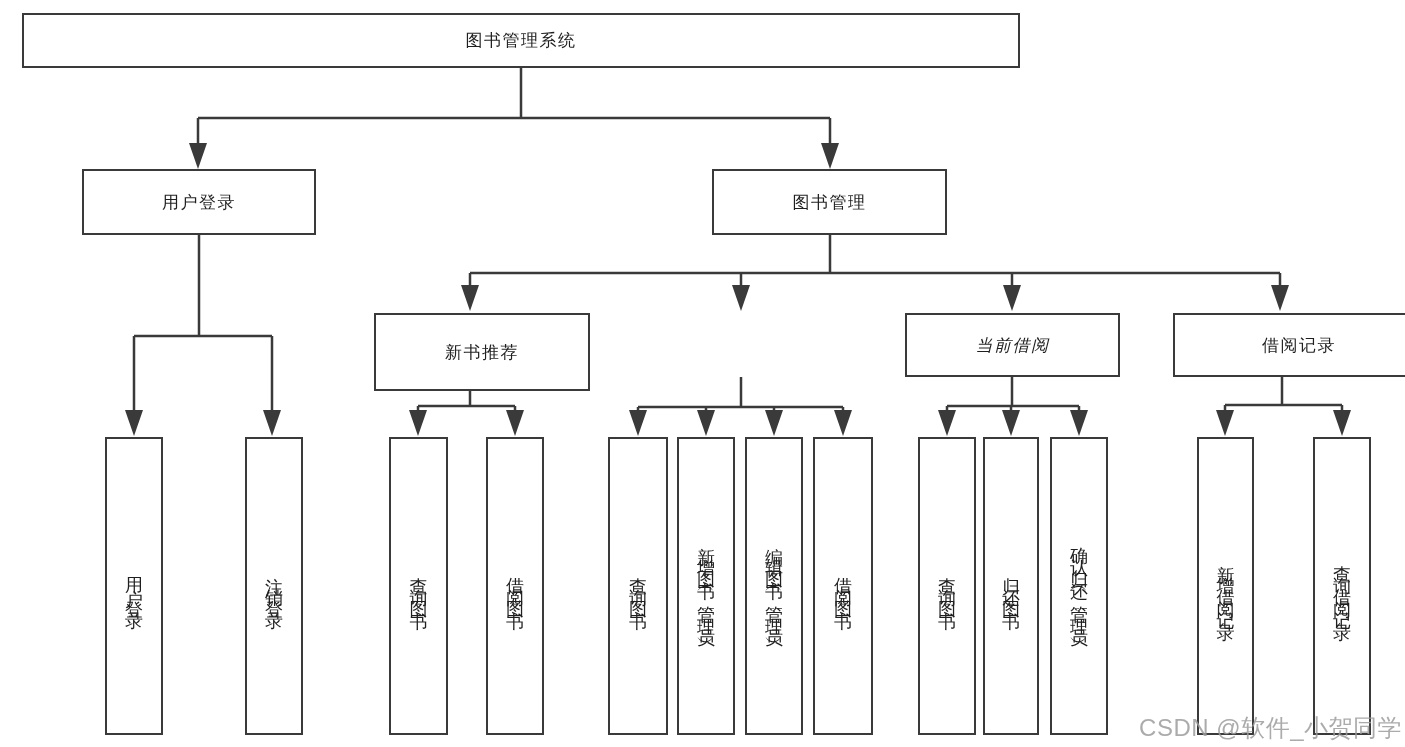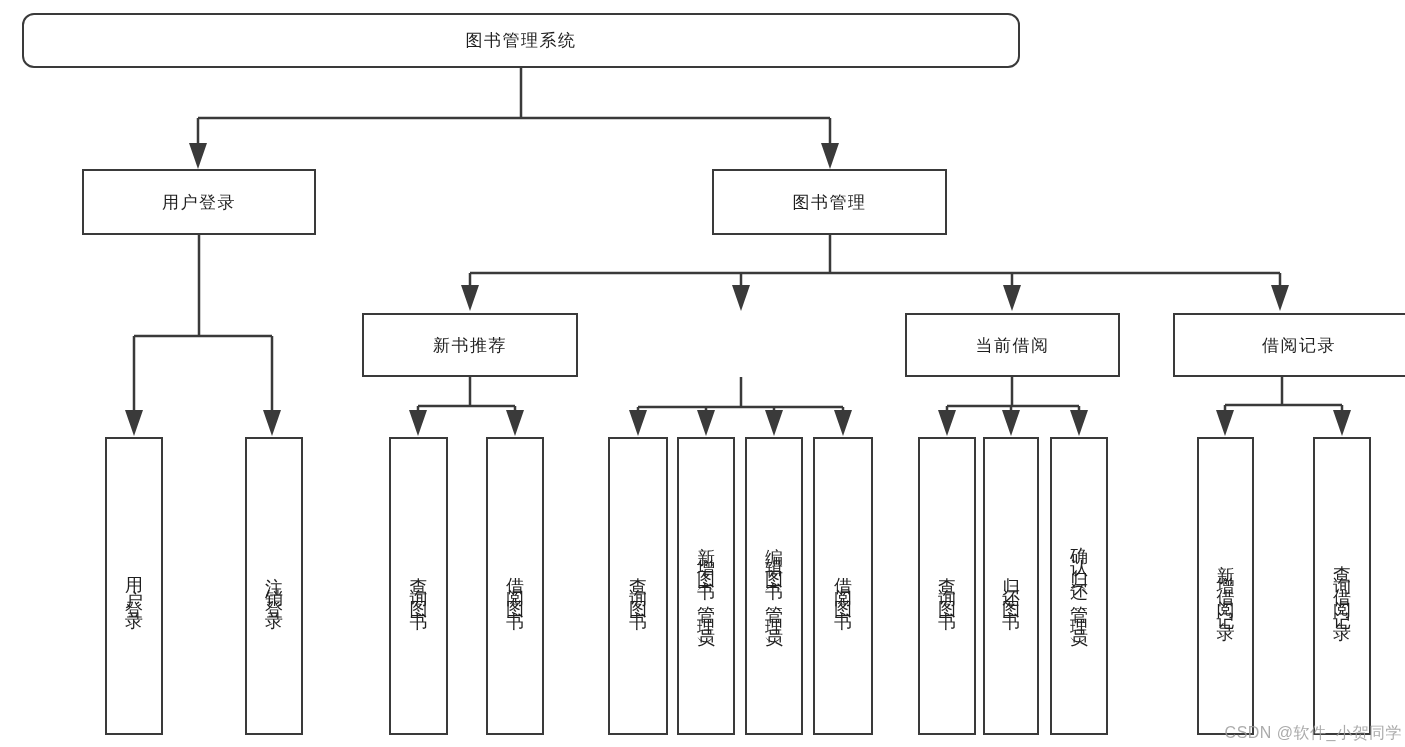--- a/index.html
+++ b/index.html
@@ -35,21 +35,21 @@
     text-orientation:mixed;
     font-size:18px;
     line-height:1;
     letter-spacing:0.65em;
     letter-spacing:.65em;
     white-space:nowrap;
   }
   .watermark{
     position:absolute;
     right:3px;bottom:3px;
-    font-size:16px;
+    font-size:24px;
     color:var(--wm);
     opacity:.85;
     z-index:5;
     letter-spacing:0.5px;
   }
 </style>
 </head>
 <body>
 
 <div class="canvas">
@@ -87,27 +87,27 @@
       <polygon points="765,410 783,410 774,436"></polygon>
       <polygon points="834,410 852,410 843,436"></polygon>
       <polygon points="938,410 956,410 947,436"></polygon>
       <polygon points="1002,410 1020,410 1011,436"></polygon>
       <polygon points="1070,410 1088,410 1079,436"></polygon>
       <polygon points="1216,410 1234,410 1225,436"></polygon>
       <polygon points="1333,410 1351,410 1342,436"></polygon>
     </g>
   </svg>
 
-  <div class="box" style="left:22px;top:13px;width:998px;height:55px;border-radius:12px;">图书管理系统</div>
+  <div class="box" style="left:22px;top:13px;width:998px;height:55px;">图书管理系统</div>
 
   <div class="box" style="left:82px;top:169px;width:234px;height:66px;">用户登录</div>
   <div class="box" style="left:712px;top:169px;width:235px;height:66px;font-family:Liberation Serif, serif;">图书管理</div>
 
-  <div class="box" style="left:362px;top:313px;width:216px;height:64px;">新书推荐</div>
-  <div class="box" style="left:905px;top:313px;width:215px;height:64px;">当前借阅</div>
+  <div class="box" style="left:374px;top:313px;width:216px;height:78px;">新书推荐</div>
+  <div class="box" style="left:905px;top:313px;width:215px;height:64px;font-style:italic;">当前借阅</div>
   <div class="box" style="left:1173px;top:313px;width:252px;height:64px;">借阅记录</div>
 
   <div class="box leaf" style="left:105px;top:437px;width:58px;height:298px;">
     <span>用户登录</span>
   </div>
   <div class="box leaf" style="left:245px;top:437px;width:58px;height:298px;">
     <span>注销登录</span>
   </div>
 
   <div class="box leaf" style="left:389px;top:437px;width:59px;height:298px;">

